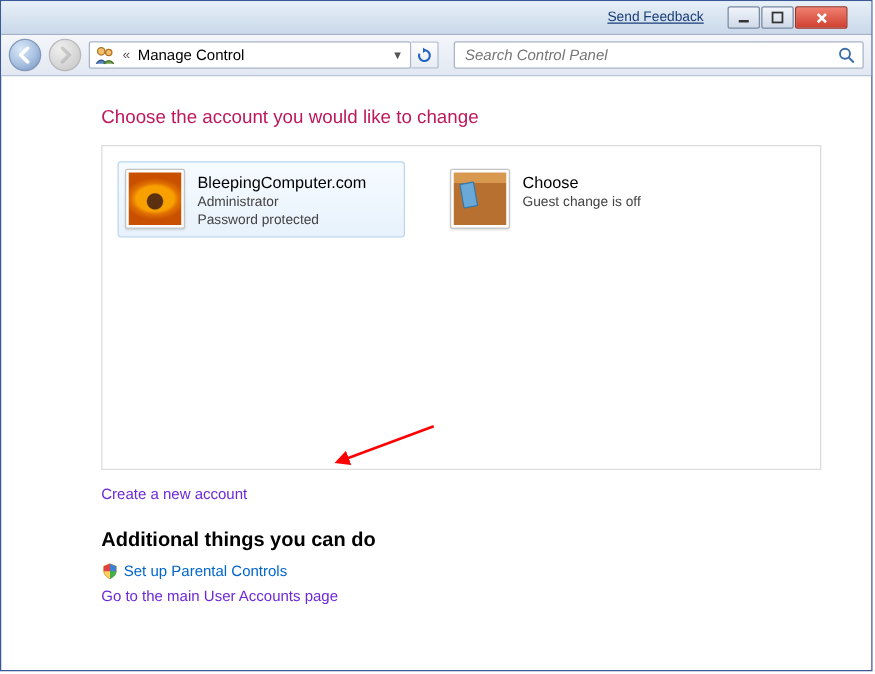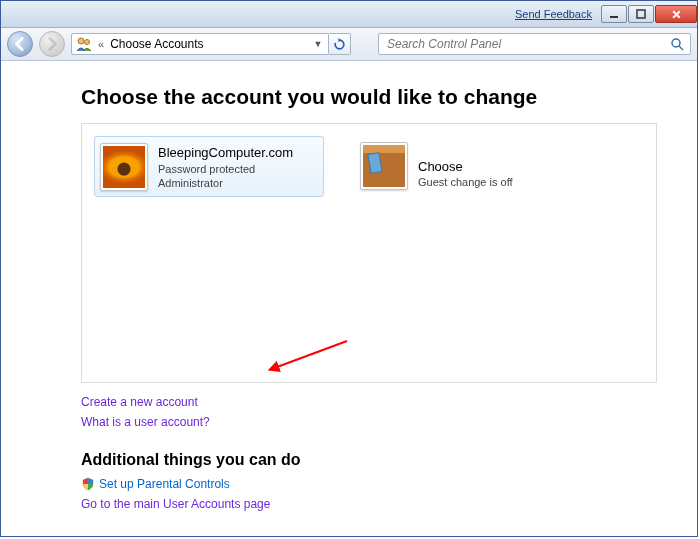--- a/index.html
+++ b/index.html
@@ -21,22 +21,22 @@
     position: relative;
     background: #fff;
   }
   .titlebar {
     height: 27px;
     background: linear-gradient(to bottom, #e8f0f8 0%, #d8e4f0 50%, #cad8ea 100%);
     border-bottom: 1px solid #a0b0c8;
     display: flex;
     align-items: center;
     justify-content: flex-end;
-    padding-right: 0;
-    gap: 0;
+    padding-right: 19px;
+    gap: 10px;
   }
   .feedback-link {
     color: #1a3e7a;
     text-decoration: underline;
     font-size: 11px;
     margin-right: 8px;
   }
   .winbtns {
     display: flex;
     gap: 0;
@@ -134,21 +134,21 @@
   }
   .searchbar {
     flex: 1;
     height: 22px;
     border: 1px solid #a8b4c8;
     background: #fff;
     display: flex;
     align-items: center;
     padding: 0 6px;
     border-radius: 2px;
-    margin-left: 21px;
+    margin-left: 6px;
   }
   .searchbar input {
     border: none;
     outline: none;
     flex: 1;
     font-size: 12px;
     font-style: italic;
     color: #888;
     font-family: inherit;
     background: transparent;
@@ -156,37 +156,37 @@
   .searchbar .mag {
     width: 14px;
     height: 14px;
     color: #3a6ea8;
   }
   .content {
     padding: 24px 40px 20px 80px;
     position: relative;
   }
   .heading {
-    color: #000000;
-    font-size: 21px;
-    font-weight: bold;
+    color: #be185d;
+    font-size: 15px;
+    font-weight: normal;
     margin: 0 0 14px 0;
   }
   .accounts-panel {
     border: 1px solid #dcdcdc;
     min-height: 260px;
     padding: 12px 12px;
     display: flex;
     align-items: flex-start;
     gap: 30px;
     margin-bottom: 12px;
   }
   .account-tile {
     display: flex;
-    align-items: flex-end;
+    align-items: flex-start;
     gap: 10px;
     padding: 5px 22px 5px 5px;
     border: 1px solid transparent;
     border-radius: 3px;
     min-width: 230px;
   }
   .account-tile.selected {
     border: 1px solid #b8d6f0;
     background: linear-gradient(to bottom, #f6fbff, #e8f2fc);
   }
@@ -311,21 +311,21 @@
     <div class="addressbar">
       <span class="addr-icon">
         <svg viewBox="0 0 16 16">
             <circle cx="5" cy="5" r="3" fill="#f0c070" stroke="#b07020"></circle>
             <path d="M1 15 q4 -6 8 0" fill="#5080c0" stroke="#305090"></path>
             <circle cx="11" cy="6" r="2.5" fill="#f0c070" stroke="#b07020"></circle>
             <path d="M7 15 q4 -5 8 0" fill="#70a050" stroke="#407020"></path>
           </svg>
       </span>
       <span style="color:#555;font-size:11px;">«</span>
-      <span class="addr-text">Choose Accounts</span>
+      <span class="addr-text">Manage Control</span>
       <span class="addr-drop">▼</span>
     </div>
     <div class="refresh-btn">
       <svg width="13" height="13" viewBox="0 0 12 12">
           <path d="M6 2 a4 4 0 1 1 -3.7 2.5" stroke="#2060c0" stroke-width="1.5" fill="none"></path>
           <path d="M5 0 L7.5 2 L5 4 Z" fill="#2060c0"></path>
         </svg>
     </div>
 
     <div class="searchbar">
@@ -342,38 +342,37 @@
   <div class="content">
     <h2 class="heading">Choose the account you would like to change</h2>
 
     <div class="accounts-panel">
       <div class="account-tile selected">
         <div class="acct-pic">
             <div class="acct-pic-inner flower"></div>
           </div>
         <div class="acct-info">
           <span class="acct-name">BleepingComputer.com</span>
+          <span class="acct-sub">Administrator</span>
           <span class="acct-sub">Password protected</span>
-          <span class="acct-sub">Administrator</span>
         </div>
       </div>
       <div class="account-tile">
         <div class="acct-pic">
             <div class="acct-pic-inner suitcase"></div>
           </div>
         <div class="acct-info">
           <span class="acct-name">Choose</span>
           <span class="acct-sub">Guest change is off</span>
           <span class="acct-sub"></span>
         </div>
       </div>
     </div>
 
     <a class="link">Create a new account</a>
-    <a class="link">What is a user account?</a>
 
     <div class="section-head">Additional things you can do</div>
     <div class="shield-link">
       <span class="shield">
         <svg viewBox="0 0 14 14">
             <path d="M7 1 L12 3 v4 c0 3 -3 5 -5 6 c-2 -1 -5 -3 -5 -6 V3 Z" fill="#ffd060" stroke="#c08000" stroke-width="0.5"></path>
             <path d="M7 1 L12 3 v4 c0 3 -3 5 -5 6 V1" fill="#4080d0"></path>
             <path d="M7 1 L2 3 v4 c0 0 0 0 0 0 L7 7 Z" fill="#e04040"></path>
             <path d="M7 7 L12 7 v0 c0 3 -3 5 -5 6 Z" fill="#40b040"></path>
           </svg>

